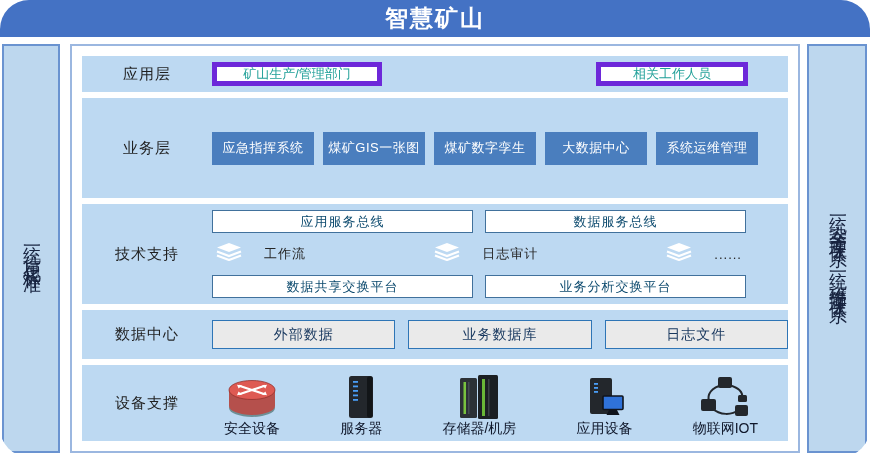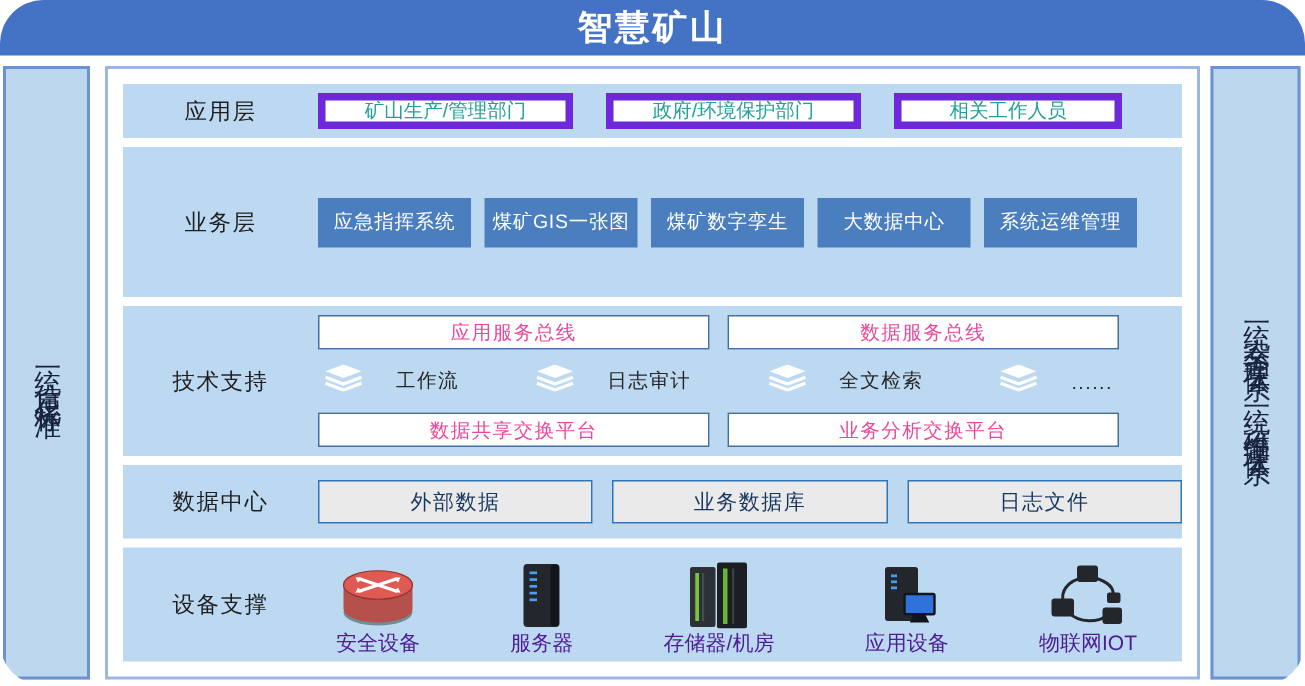--- a/index.html
+++ b/index.html
@@ -40,39 +40,39 @@
   .biz-content { display:flex; flex-direction:column; justify-content:center; gap:11px; }
   .biz-row { display:flex; gap:9px; }
   .biz-btn { width:102px; height:33px; background:#4A7EBE; color:#fff; font-size:13px;
              display:flex; align-items:center; justify-content:center; letter-spacing:0.5px; }
 
   
   .p-tech { height:104px; }
   .tech-content { display:flex; flex-direction:column; justify-content:center; gap:8px; padding-right:42px; }
   .bus-row, .plat-row { display:grid; grid-template-columns:1fr 1fr; gap:12px; }
   .bus { background:#fff; border:1px solid #41719C; height:23px; box-sizing:border-box;
-         display:flex; align-items:center; justify-content:center; font-size:13px; color:#ec4899;
+         display:flex; align-items:center; justify-content:center; font-size:13px; color:#0c4a6e;
          letter-spacing:1px; }
   .svc-row { display:flex; justify-content:space-between; align-items:center; padding:0 4px; height:26px; }
   .svc-group { display:flex; align-items:center; gap:22px; }
   .svc-label { font-size:13px; color:#262626; letter-spacing:1px; }
 
   
   .p-dc { height:50px; }
   .dc-content { display:grid; grid-template-columns:1fr 1fr 1fr; gap:13px; align-items:center; padding:10px 0; }
   .dc-btn { background:#EAEAEA; border:1px solid #2E75B6; height:29px; box-sizing:border-box;
             display:flex; align-items:center; justify-content:center; font-size:14px; color:#17375E;
             letter-spacing:1px; }
 
   
   .p-eq { height:79px;justify-content:center; }
   .eq-content { display:flex; justify-content:space-between; align-items:flex-end; padding:4px 30px 3px 12px; }
   .eq-item { display:flex; flex-direction:column; align-items:center; justify-content:flex-end; gap:1px; }
   .eq-icon { display:flex; align-items:flex-end; justify-content:center; height:44px; }
-  .eq-label { font-size:14px; color:#4c1d95; }
+  .eq-label { font-size:14px; color:#0f172a; }
 </style>
 </head>
 <body>
 
 <div class="stage">
 
   <div class="banner">
     <span class="banner-title">智慧矿山</span>
   </div>
 
@@ -84,21 +84,20 @@
     <span class="vtext">统一安全管理体系</span>
     <span class="vtext">统一运维管理体系</span>
   </div>
 
   <div class="main">
 
     <div class="panel p-app">
       <div class="panel-label">应用层</div>
       <div class="panel-content app-content">
         <div class="app-btn w1">矿山生产/管理部门</div>
-        <div class="app-btn w2">政府/环境保护部门</div>
         <div class="app-btn w3">相关工作人员</div>
       </div>
     </div>
 
     <div class="panel p-biz">
       <div class="panel-label">业务层</div>
       <div class="panel-content biz-content">
         <div class="biz-row">
           <div class="biz-btn">应急指挥系统</div>
           <div class="biz-btn">煤矿GIS一张图</div>
@@ -138,30 +137,20 @@
             <span class="svc-label">日志审计</span>
           </div>
           <div class="svc-group">
             <span>
               <svg width="26" height="18" viewBox="0 0 26 18">
                   <path d="M13 0 L25 4.5 13 9 1 4.5 Z" fill="#fff"></path>
                   <path d="M1 8.5 L13 13 25 8.5" fill="none" stroke="#fff" stroke-width="2.2"></path>
                   <path d="M1 12.5 L13 17 25 12.5" fill="none" stroke="#fff" stroke-width="2.2"></path>
                 </svg>
             </span>
-            <span class="svc-label">全文检索</span>
-          </div>
-          <div class="svc-group">
-            <span>
-              <svg width="26" height="18" viewBox="0 0 26 18">
-                  <path d="M13 0 L25 4.5 13 9 1 4.5 Z" fill="#fff"></path>
-                  <path d="M1 8.5 L13 13 25 8.5" fill="none" stroke="#fff" stroke-width="2.2"></path>
-                  <path d="M1 12.5 L13 17 25 12.5" fill="none" stroke="#fff" stroke-width="2.2"></path>
-                </svg>
-            </span>
             <span class="svc-label">......</span>
           </div>
         </div>
         <div class="plat-row">
           <div class="bus">数据共享交换平台</div>
           <div class="bus">业务分析交换平台</div>
         </div>
       </div>
     </div>
 

